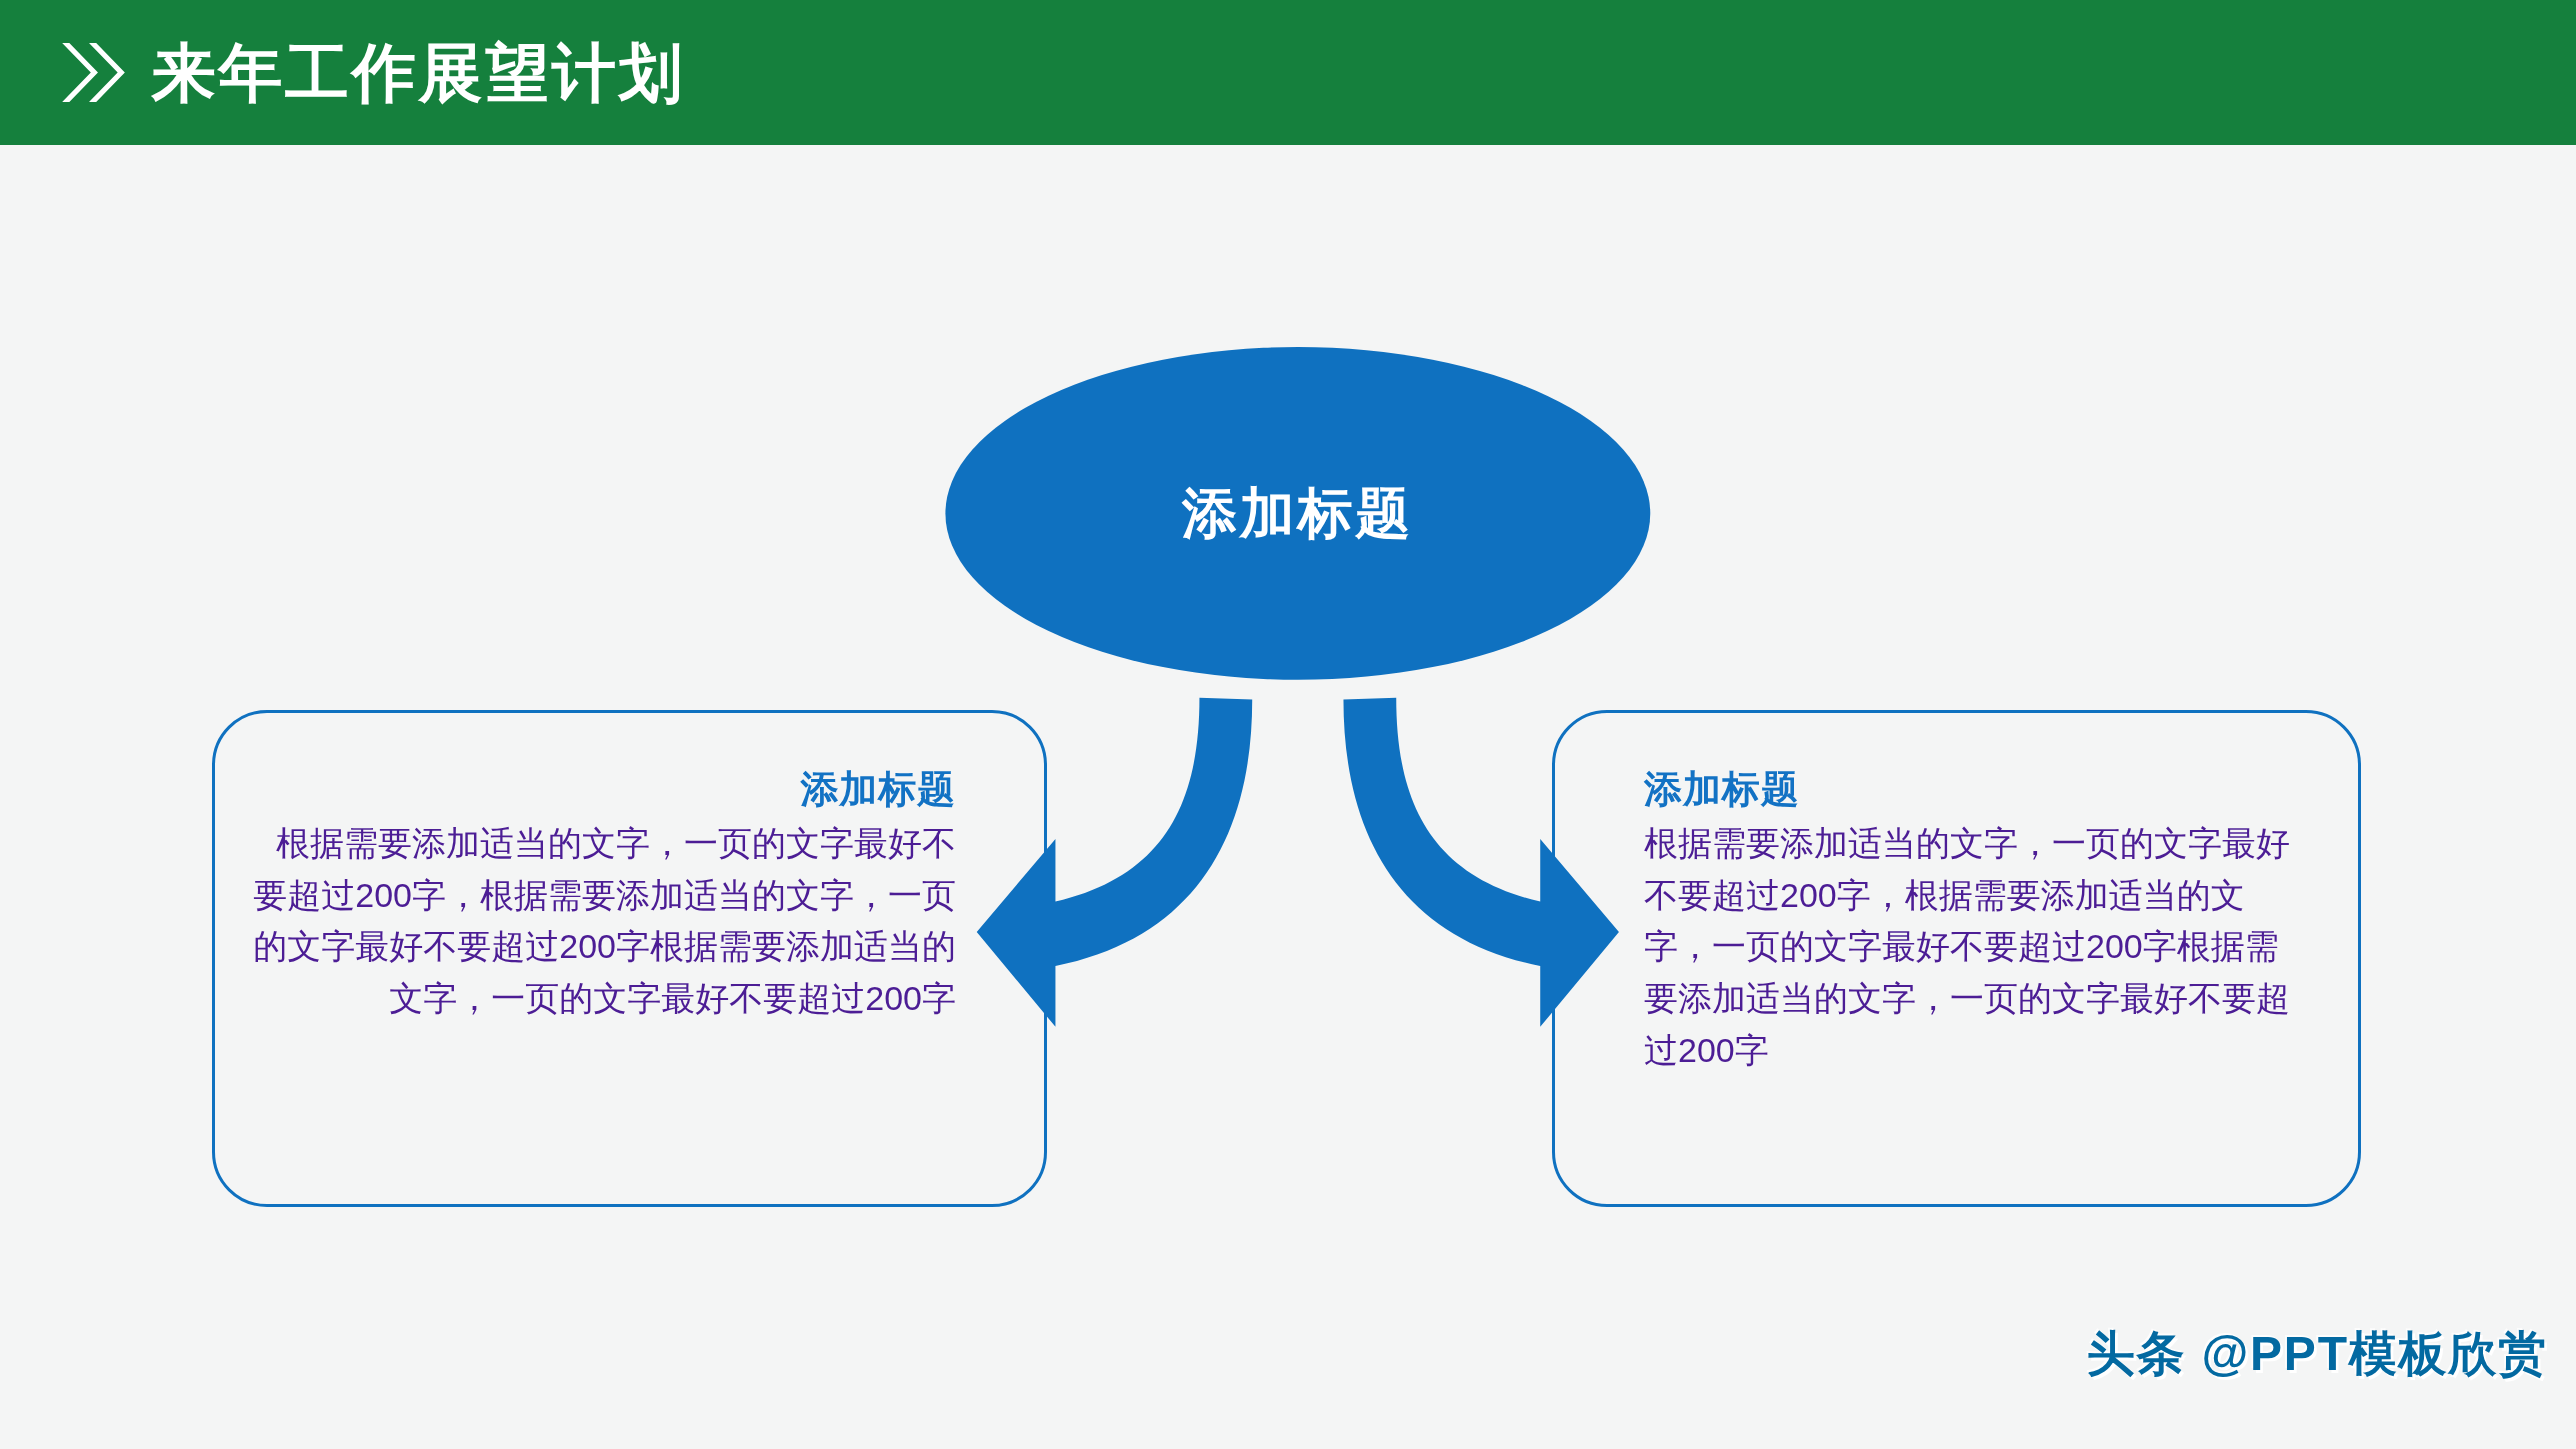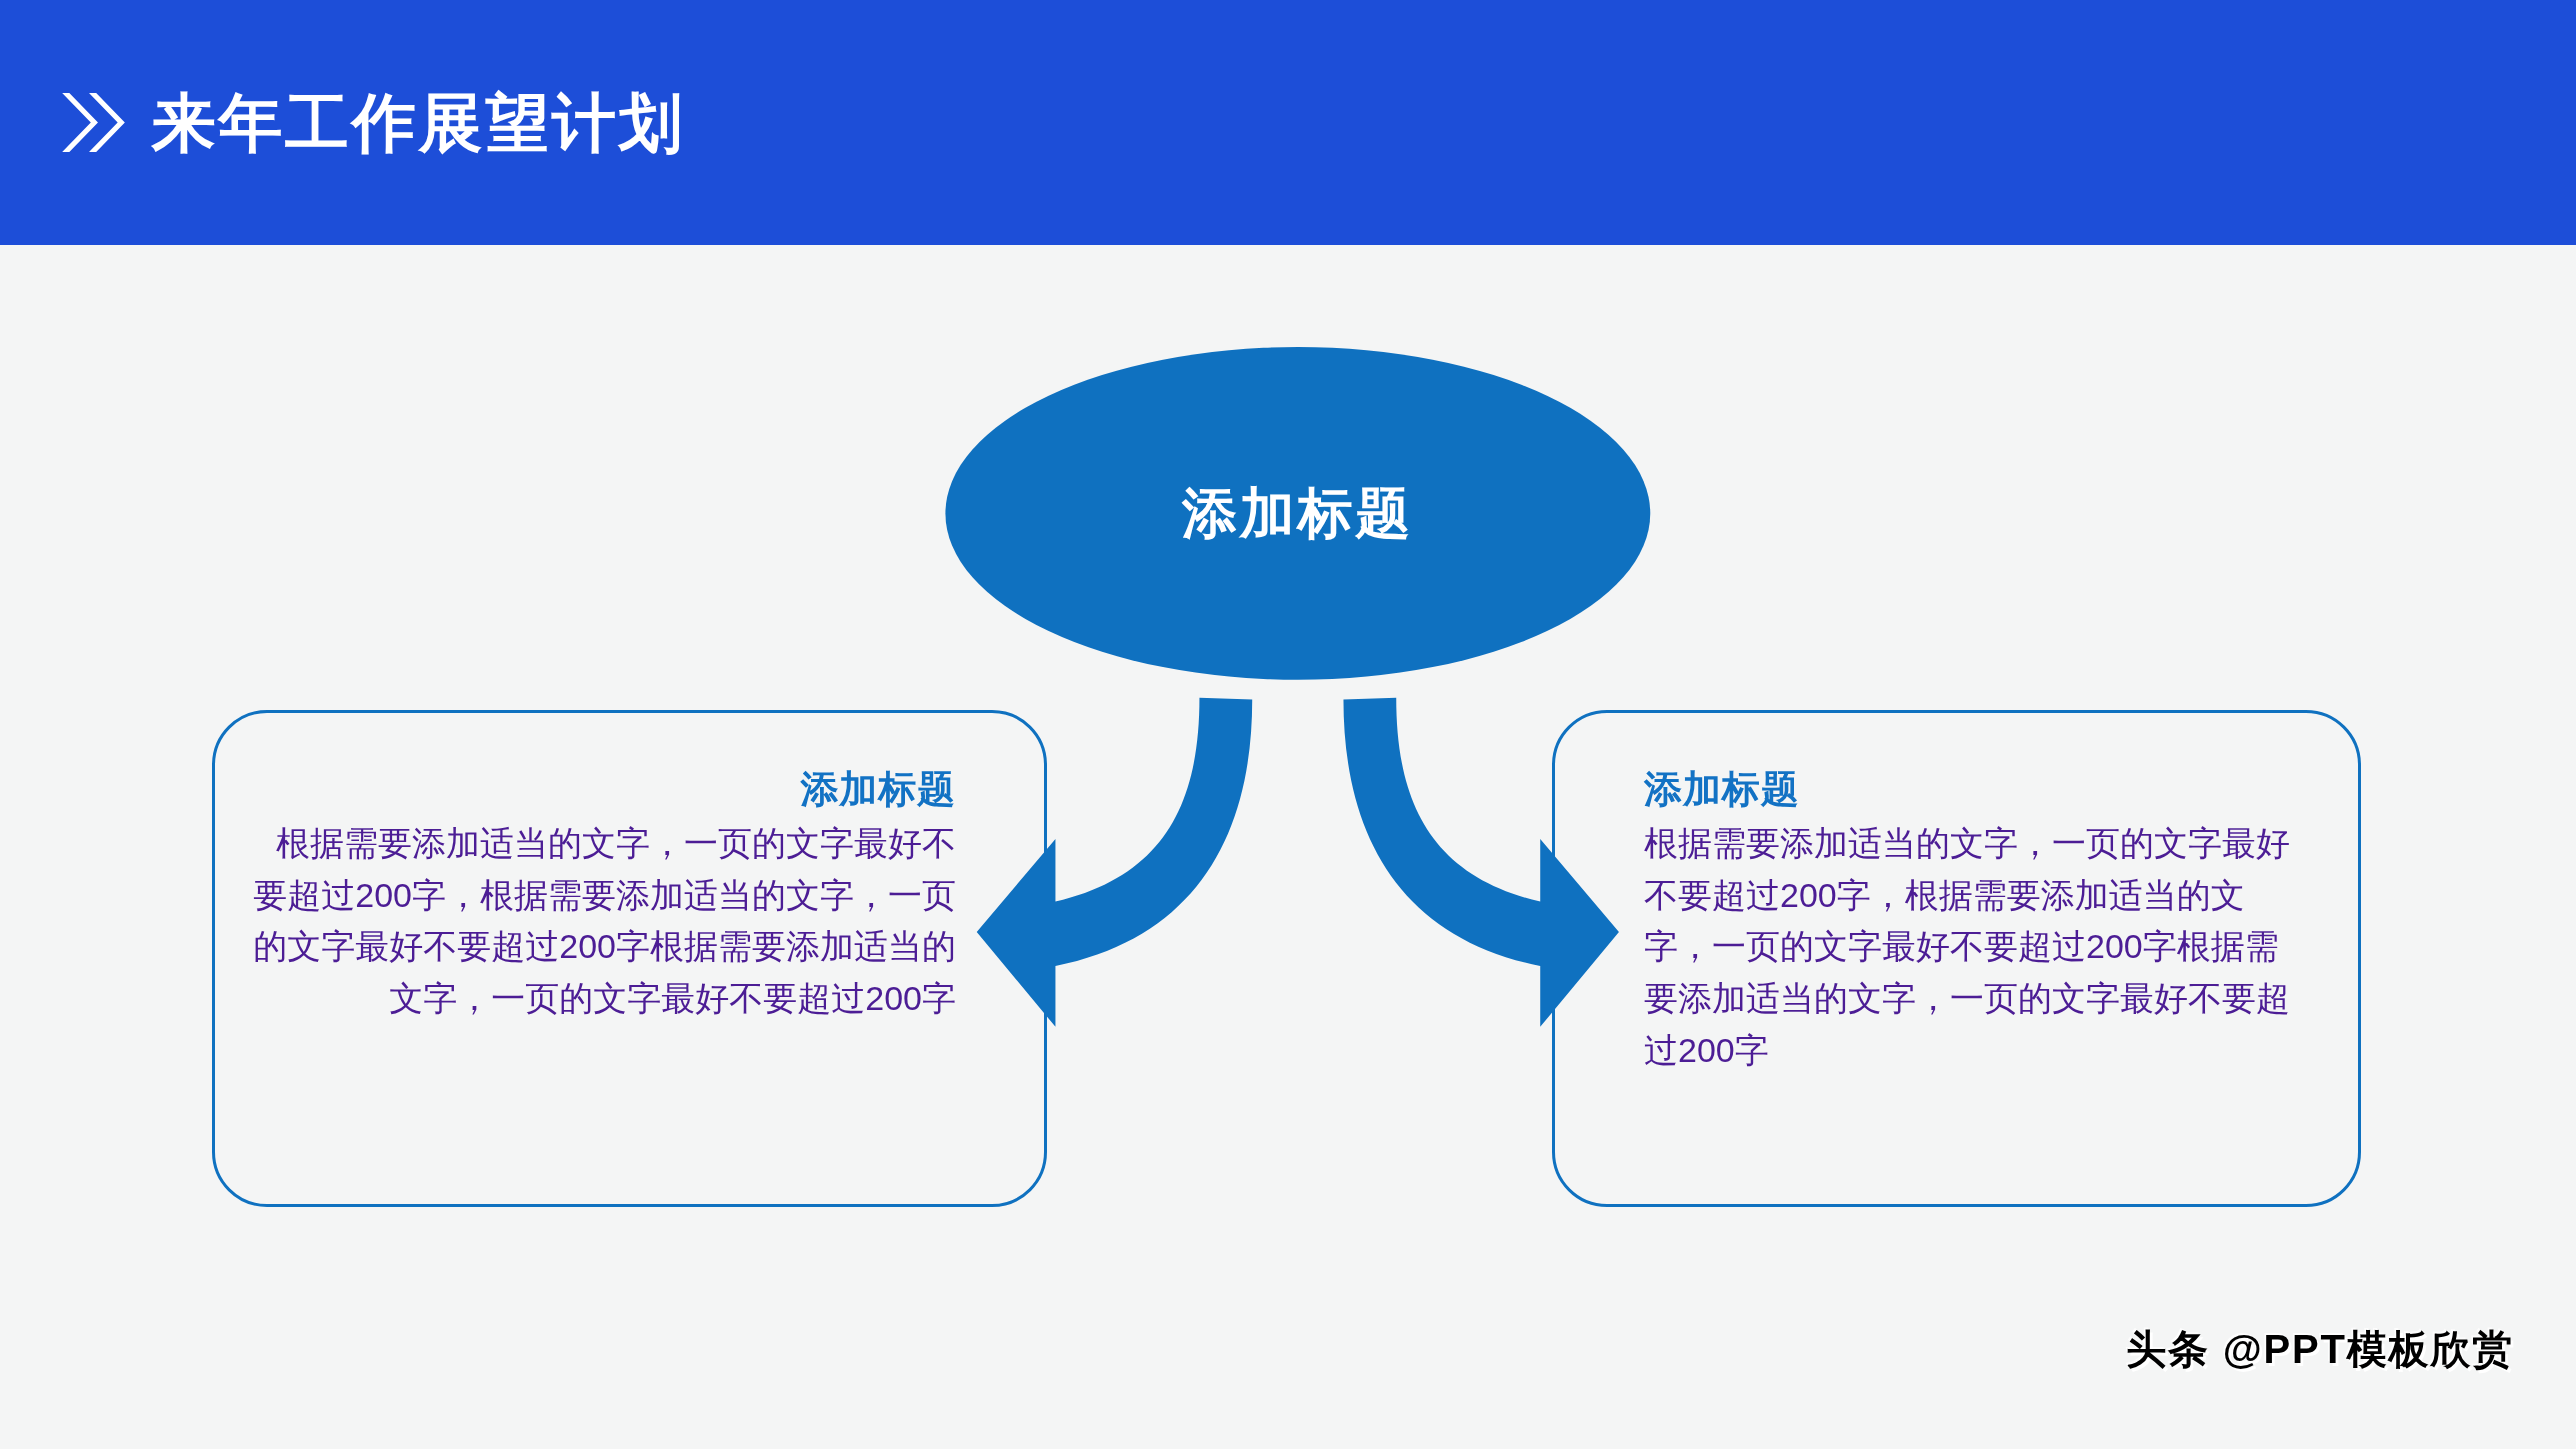--- a/index.html
+++ b/index.html
@@ -13,22 +13,22 @@
     font-family: "Liberation Sans", "DejaVu Sans", sans-serif;
     overflow: hidden;
     position: relative;
   }
 
   
   #header-bar {
     position: absolute;
     left: 0; top: 0;
     width: 2576px;
-    height: 245px;
-    background: #1d4ed8;
+    height: 145px;
+    background: #15803d;
     display: flex;
     align-items: center;
   }
   #chevron-icon {
     margin-left: 55px;
     width: 77px;
     height: 77px;
     display: block;
     flex: 0 0 auto;
   }
@@ -119,25 +119,25 @@
   .card-body {
     color: #4c1d95;
     font-size: 34px;
     line-height: 1.52;
     letter-spacing: 0px;
   }
 
   
   #watermark {
     position: absolute;
-    right: 62px;
+    right: 28px;
     top: 1322px;
-    font-size: 40px;
+    font-size: 48px;
     font-weight: bold;
-    color: #000000;
+    color: #0369a1;
     letter-spacing: 1.8px;
     white-space: nowrap;
     text-shadow: 2.7px 2.7px 0 rgba(255,255,255,0.95), -1.8px -1.8px 0 rgba(255,255,255,0.8);
   }
 </style>
 </head>
 <body>
 
 <div id="header-bar">
   <svg id="chevron-icon" viewBox="0 0 86 86" xmlns="http://www.w3.org/2000/svg">

